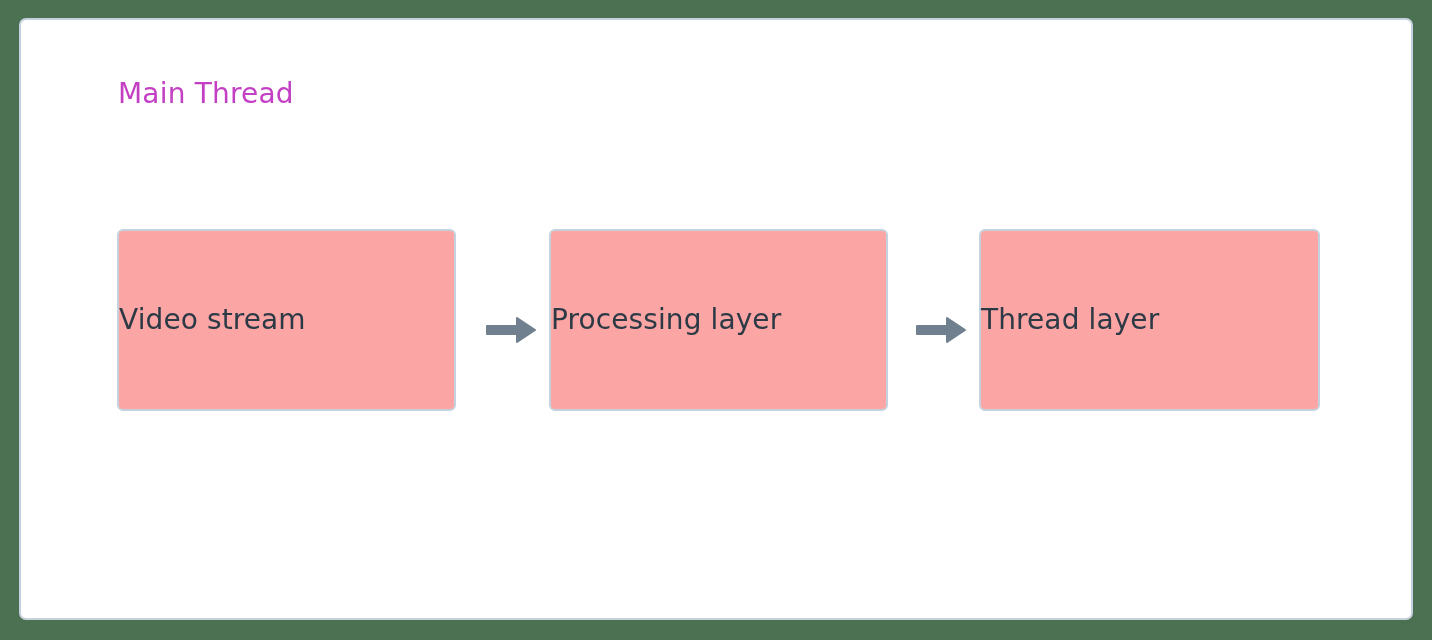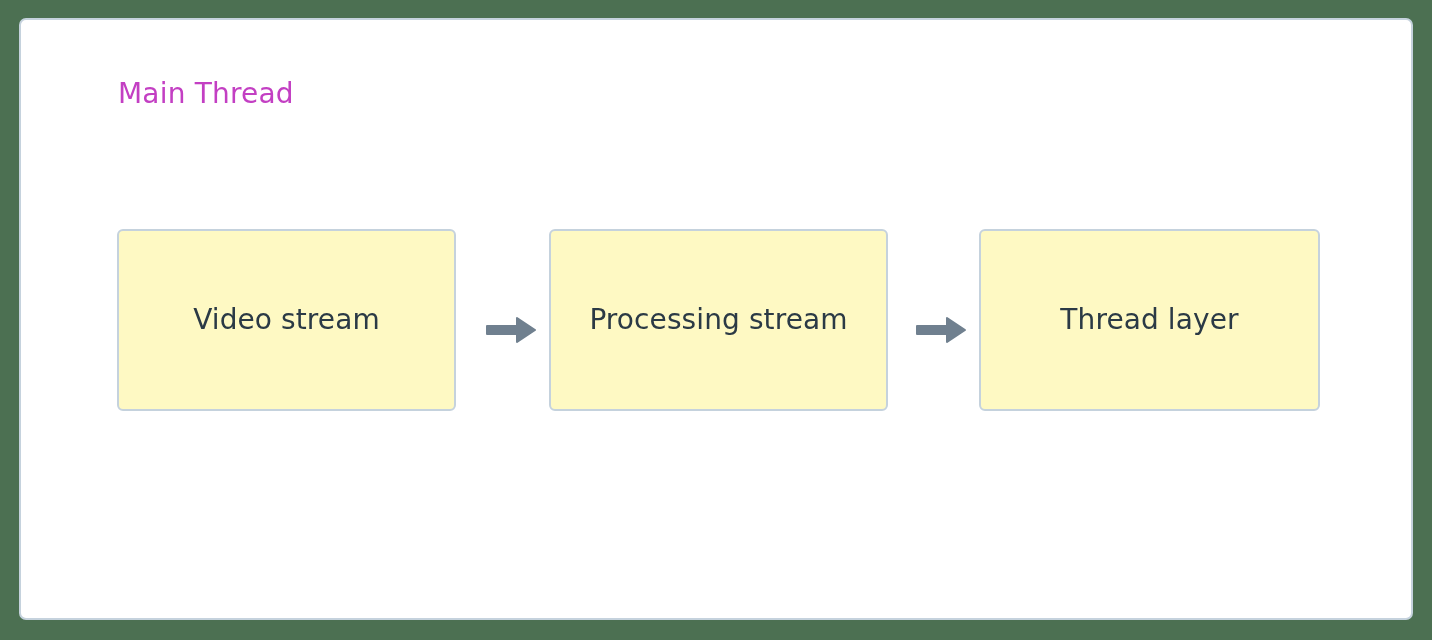--- a/index.html
+++ b/index.html
@@ -46,26 +46,26 @@
     letter-spacing: 0.2px;
     white-space: nowrap;
   }
 
   
   .node-box {
     position: absolute;
     top: 209px;
     height: 182px;
     box-sizing: border-box;
-    background: #fef9c3;
+    background: #fca5a5;
     border: 2px solid #c5d2dd;
     border-radius: 6px;
     display: flex;
     align-items: center;
-    justify-content: center;
+    justify-content: flex-start;
   }
   .node-label {
     font-size: 28px;
     line-height: 34px;
     color: #2B3A45;
     white-space: nowrap;
     letter-spacing: 0.1px;
   }
 
   #node-video-stream   { left: 96px;  width: 339px; }
@@ -101,21 +101,21 @@
       <span class="node-label">Video stream</span>
     </div>
 
     <div class="arrow-connector" id="arrow-video-to-processing">
       <svg viewBox="0 0 72 40" xmlns="http://www.w3.org/2000/svg">
         <path d="M20 16 L50 16 L50 8 L68 20 L50 32 L50 24 L20 24 Z" fill="#70808F" stroke="#70808F" stroke-width="2" stroke-linejoin="round" stroke-linecap="round"></path>
       </svg>
     </div>
 
     <div class="node-box" id="node-processing">
-      <span class="node-label">Processing stream</span>
+      <span class="node-label">Processing layer</span>
     </div>
 
     <div class="arrow-connector" id="arrow-processing-to-decoder">
       <svg viewBox="0 0 72 40" xmlns="http://www.w3.org/2000/svg">
         <path d="M20 16 L50 16 L50 8 L68 20 L50 32 L50 24 L20 24 Z" fill="#70808F" stroke="#70808F" stroke-width="2" stroke-linejoin="round" stroke-linecap="round"></path>
       </svg>
     </div>
 
     <div class="node-box" id="node-decoder">
       <span class="node-label">Thread layer</span>

